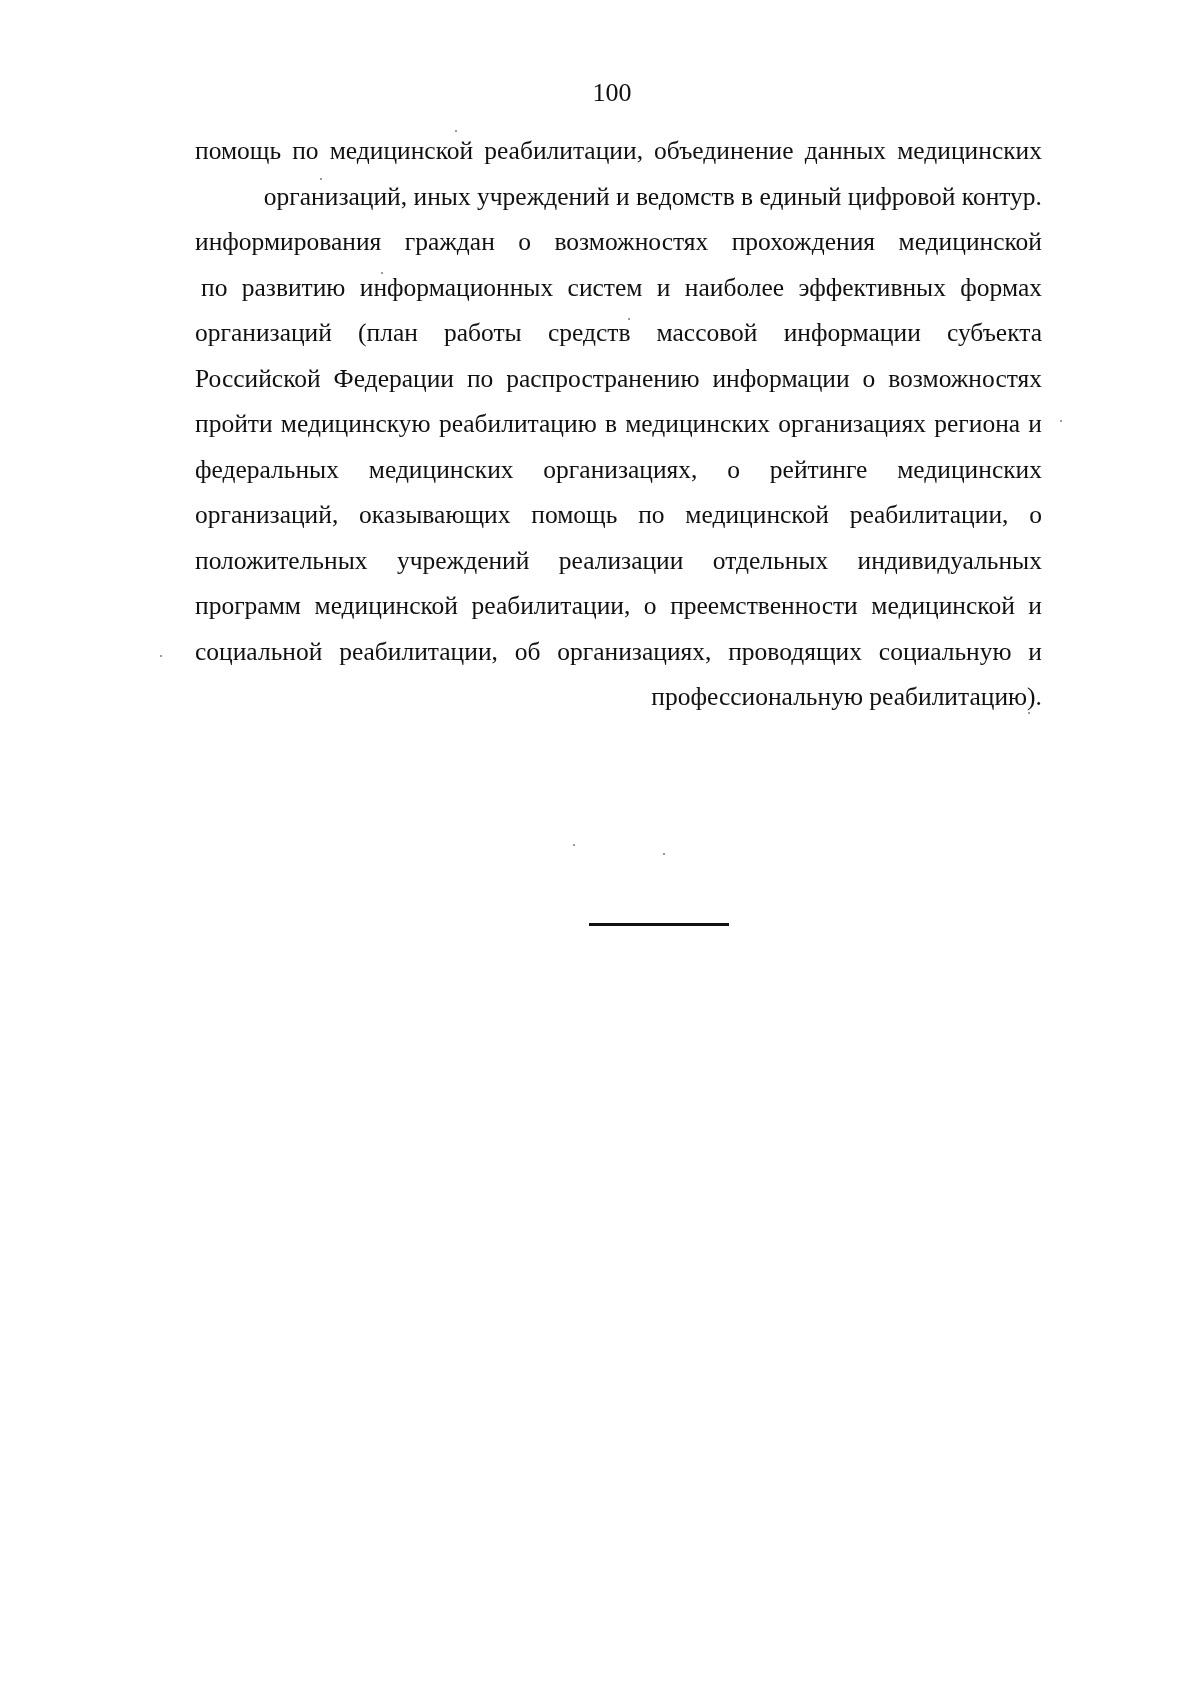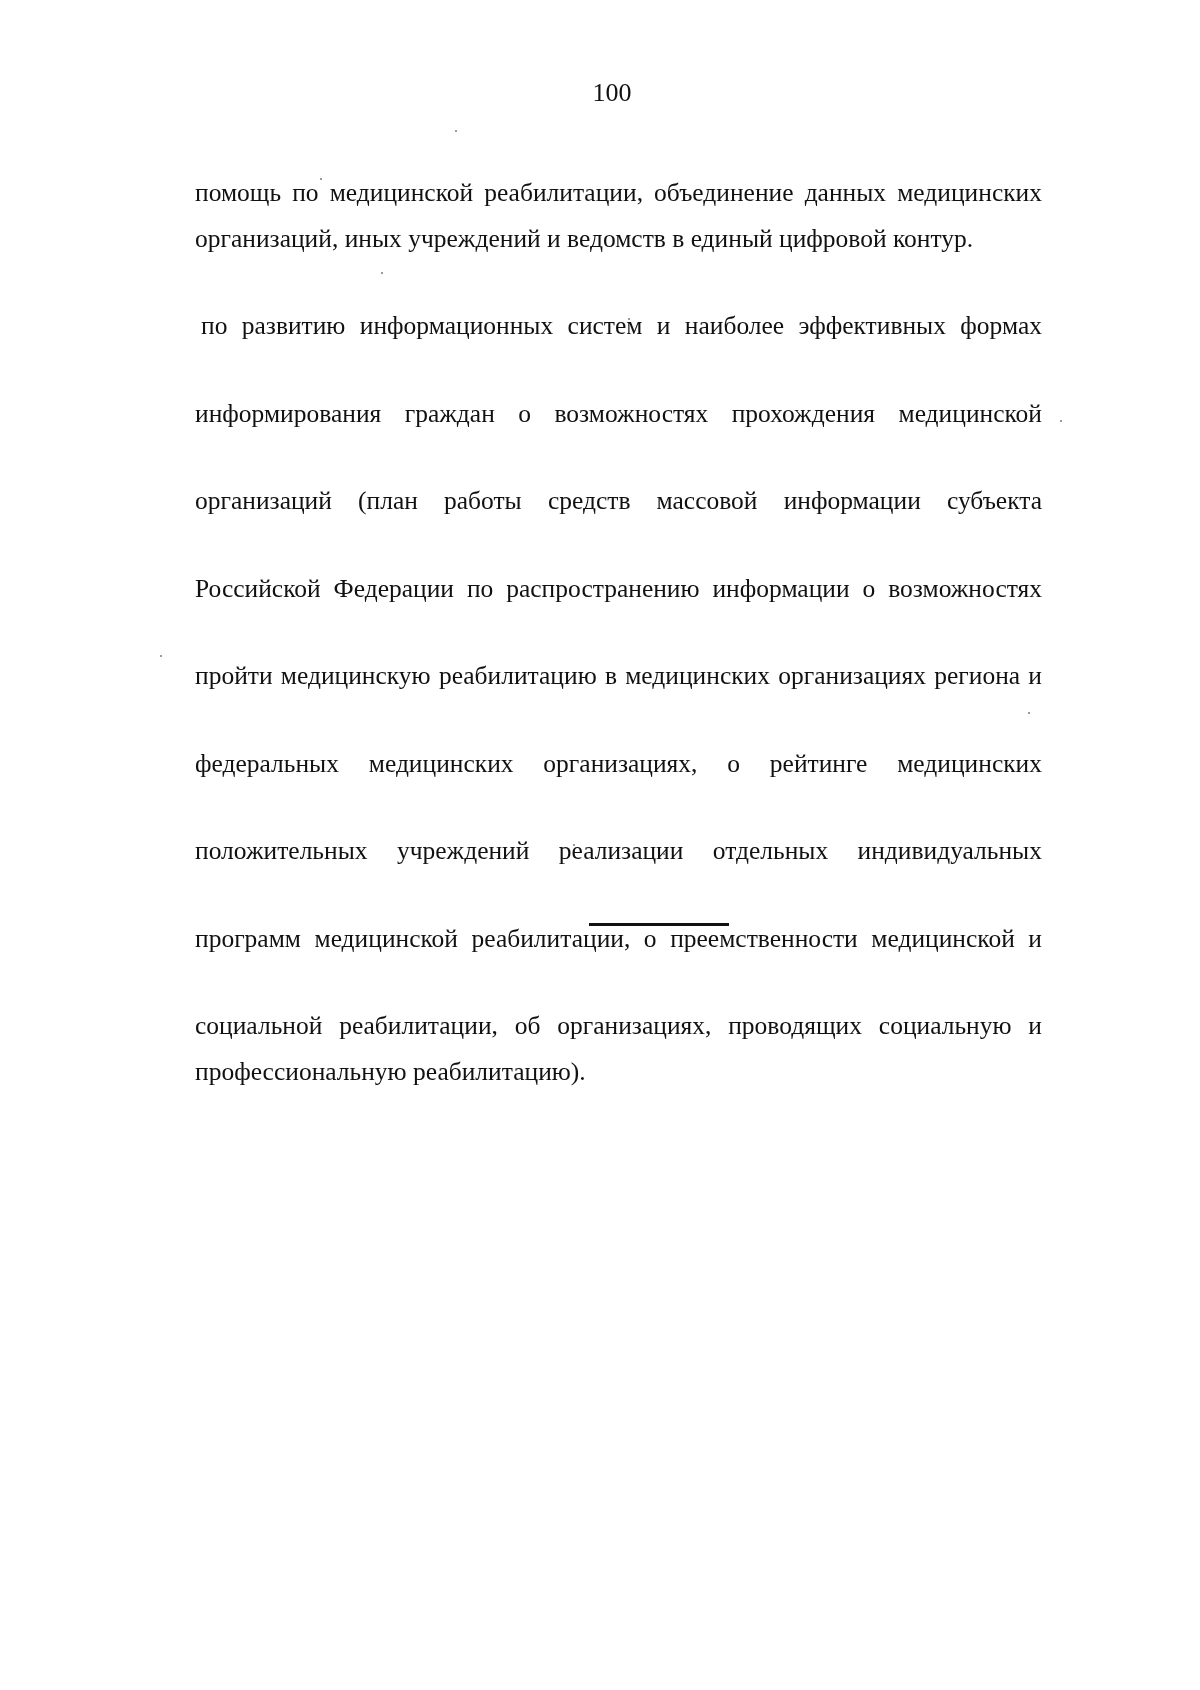--- a/index.html
+++ b/index.html
@@ -29,27 +29,27 @@
       left: 195px;
       top: 128px;
       width: 847px;
       font-size: 25.5px;
       line-height: 45.5px;
     }
     .line {
       display: block;
       white-space: nowrap;
       height: 45.5px;
+      text-align: right;
     }
     .line.justify {
       text-align: justify;
       text-align-last: justify;
       white-space: normal;
       overflow: hidden;
-      margin-top: 42px;
     }
     .line.indent {
       padding-left: 67px;
     }
     .line.small-indent {
       padding-left: 6px;
     }
     .separator {
       position: absolute;
       left: 589px;
@@ -71,26 +71,27 @@
 <div>
 
   <div class="page-number">100</div>
 
   <div class="body-text">
     <div>
       <span class="line justify">помощь по медицинской реабилитации, объединение данных медицинских</span>
       <span class="line">организаций, иных учреждений и ведомств в единый цифровой контур.</span>
     </div>
     <div>
+      <span class="line justify">информирования граждан о возможностях прохождения медицинской</span>
       <span class="line justify small-indent">по развитию информационных систем и наиболее эффективных формах</span>
-      <span class="line justify">информирования граждан о возможностях прохождения медицинской</span>
       <span class="line justify">организаций (план работы средств массовой информации субъекта</span>
       <span class="line justify">Российской Федерации по распространению информации о возможностях</span>
       <span class="line justify">пройти медицинскую реабилитацию в медицинских организациях региона и</span>
       <span class="line justify">федеральных медицинских организациях, о рейтинге медицинских</span>
+      <span class="line justify">организаций, оказывающих помощь по медицинской реабилитации, о</span>
       <span class="line justify">положительных учреждений реализации отдельных индивидуальных</span>
       <span class="line justify">программ медицинской реабилитации, о преемственности медицинской и</span>
       <span class="line justify">социальной реабилитации, об организациях, проводящих социальную и</span>
       <span class="line">профессиональную реабилитацию).</span>
     </div>
   </div>
 
   <div class="separator"></div>
 
   <span class="speck" style="left:320px;top:178px"></span>

